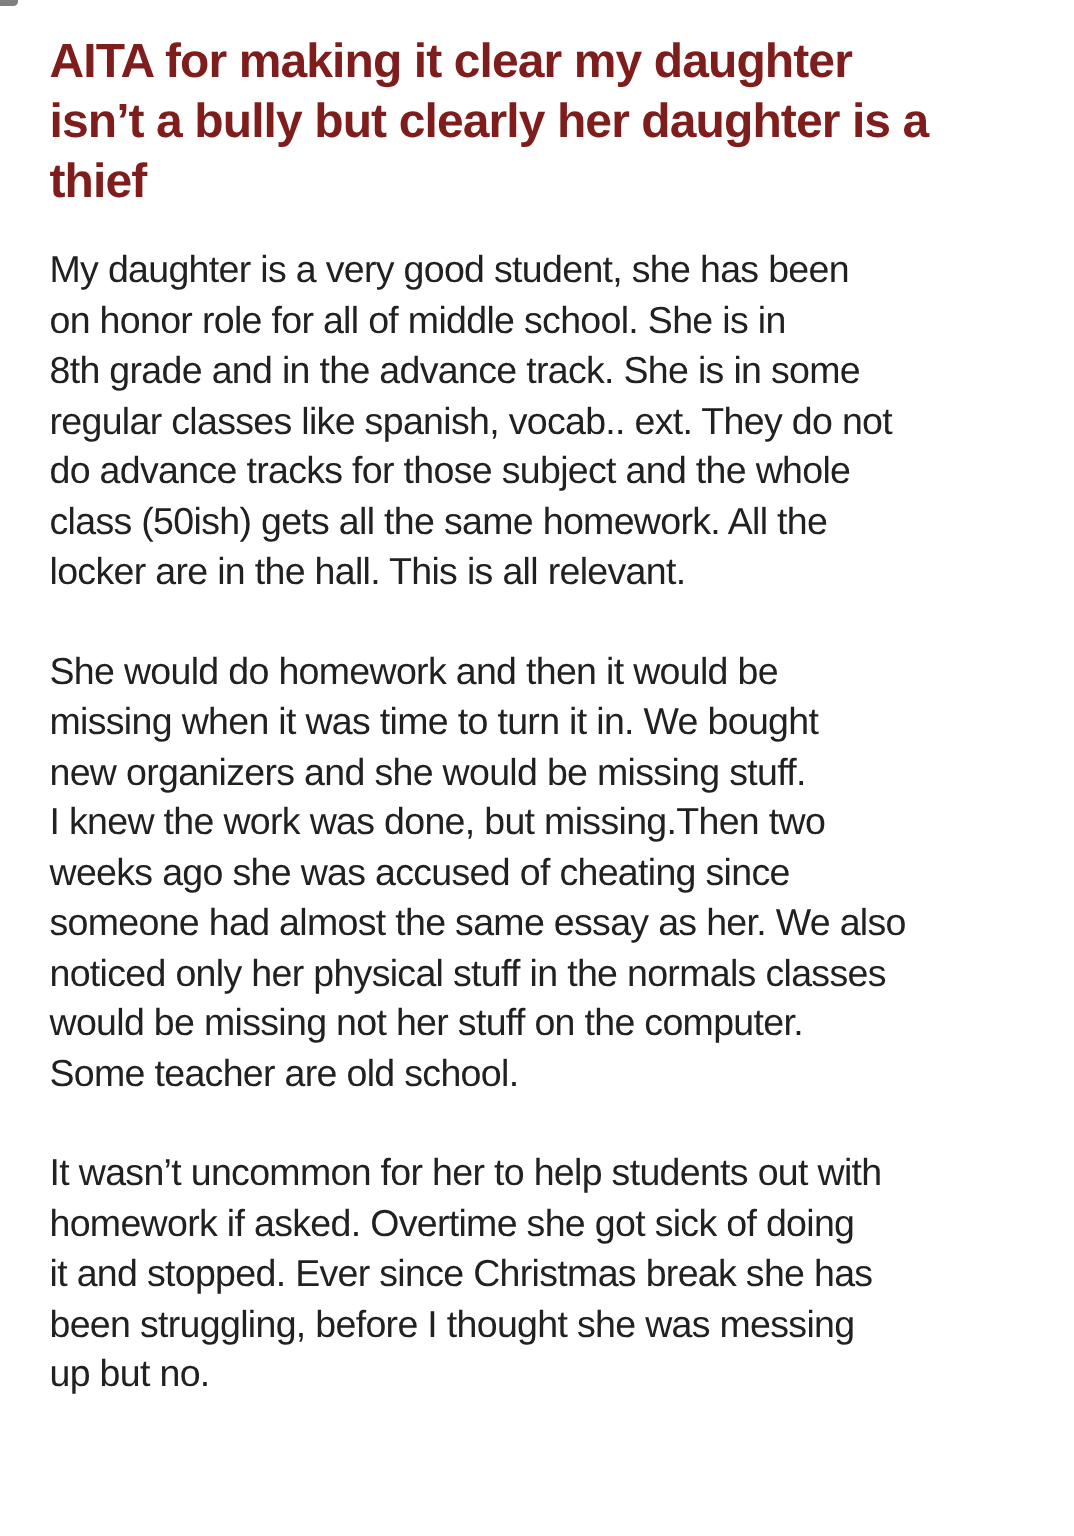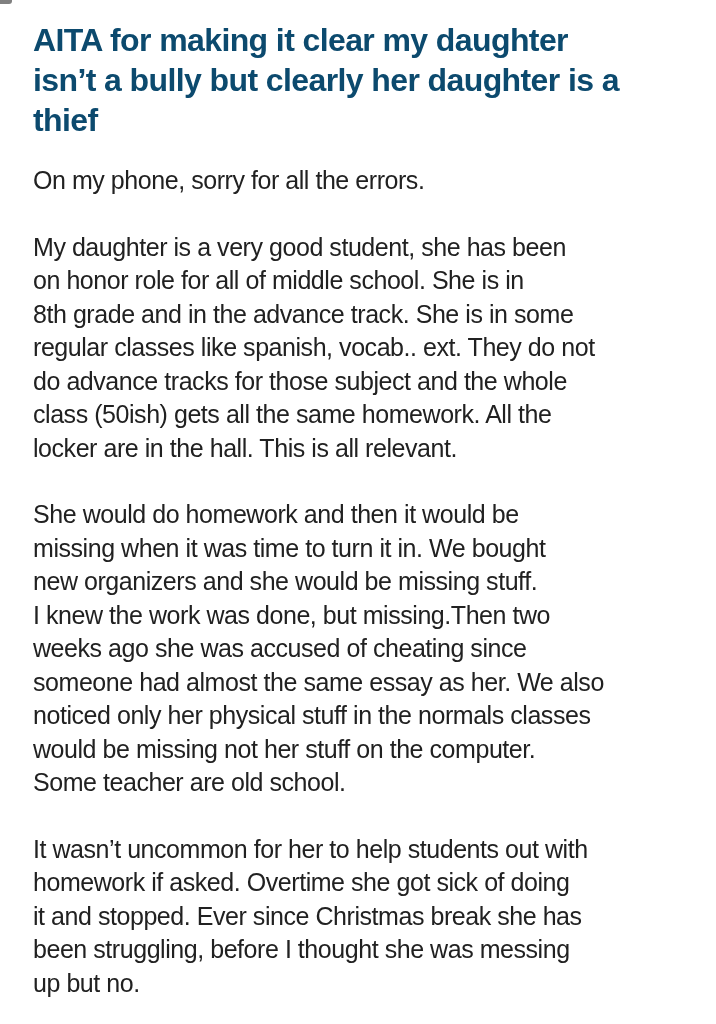--- a/index.html
+++ b/index.html
@@ -29,21 +29,21 @@
     left: 33px;
     right: 30px;
     color: #1f1f1f;
   }
   .post-title {
     font-size: 32px;
     font-weight: 700;
     line-height: 40px;
     letter-spacing: -0.6px;
     white-space: pre-line;
-    color: #0c4a6e;
+    color: #7f1d1d;
     margin-bottom: 24px;
   }
   .post-paragraph {
     font-size: 25px;
     font-weight: 400;
     line-height: 33.5px;
     letter-spacing: -0.45px;
     white-space: pre-line;
     color: #212121;
     margin-bottom: 33px;
@@ -52,21 +52,20 @@
 </head>
 <body>
 
 <div class="corner-artifact"></div>
 
 <div class="post">
   <h1 class="post-title">AITA for making it clear my daughter
 isn’t a bully but clearly her daughter is a
 thief</h1>
 
-  <p class="post-paragraph">On my phone, sorry for all the errors.</p>
 
   <p class="post-paragraph">My daughter is a very good student, she has been
 on honor role for all of middle school. She is in
 8th grade and in the advance track. She is in some
 regular classes like spanish, vocab.. ext. They do not
 do advance tracks for those subject and the whole
 class (50ish) gets all the same homework. All the
 locker are in the hall. This is all relevant.</p>
 
   <p class="post-paragraph">She would do homework and then it would be

